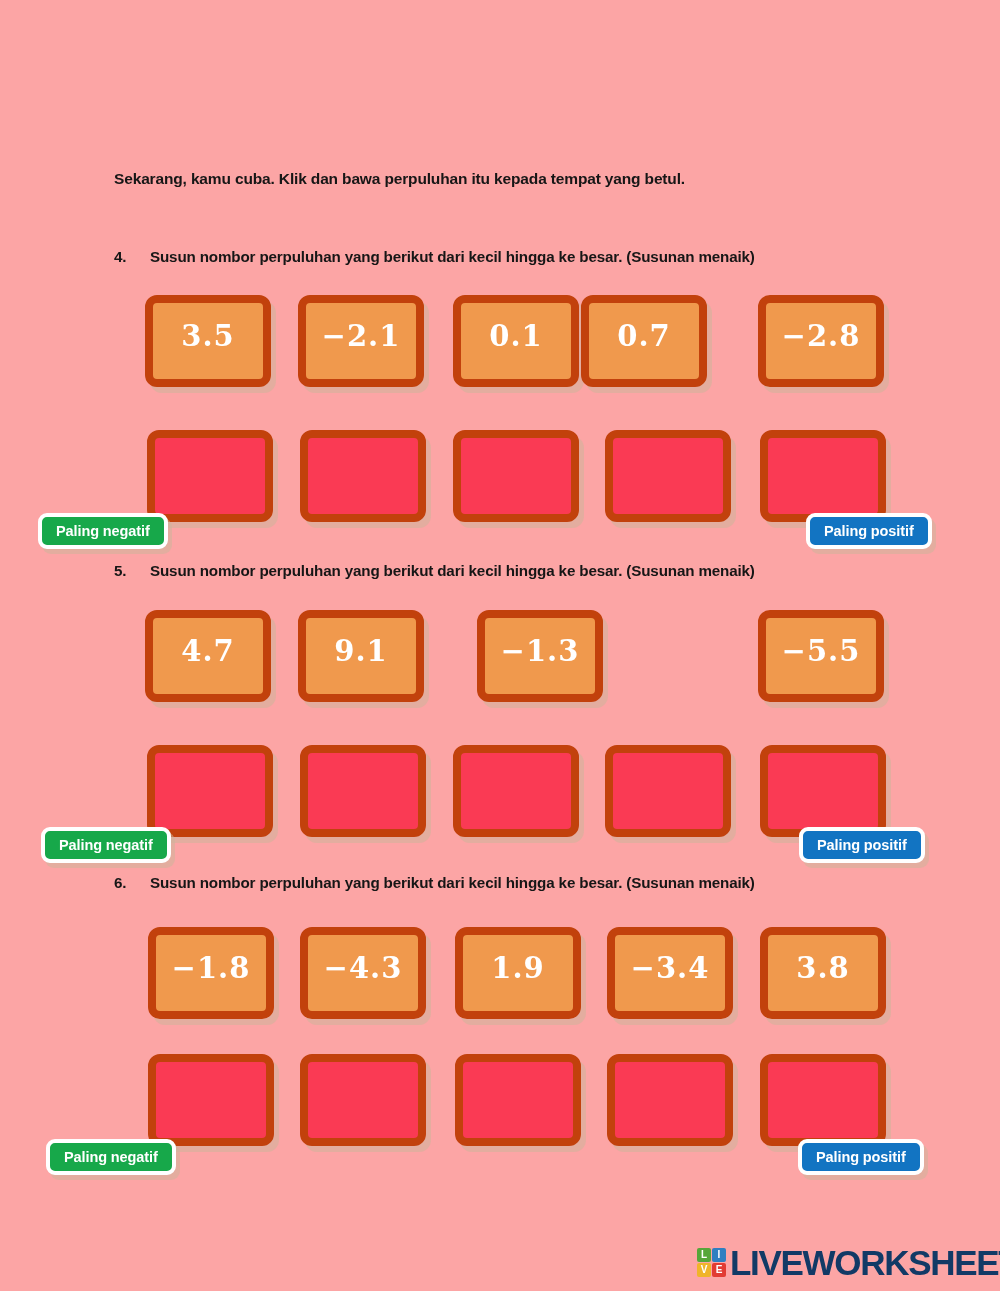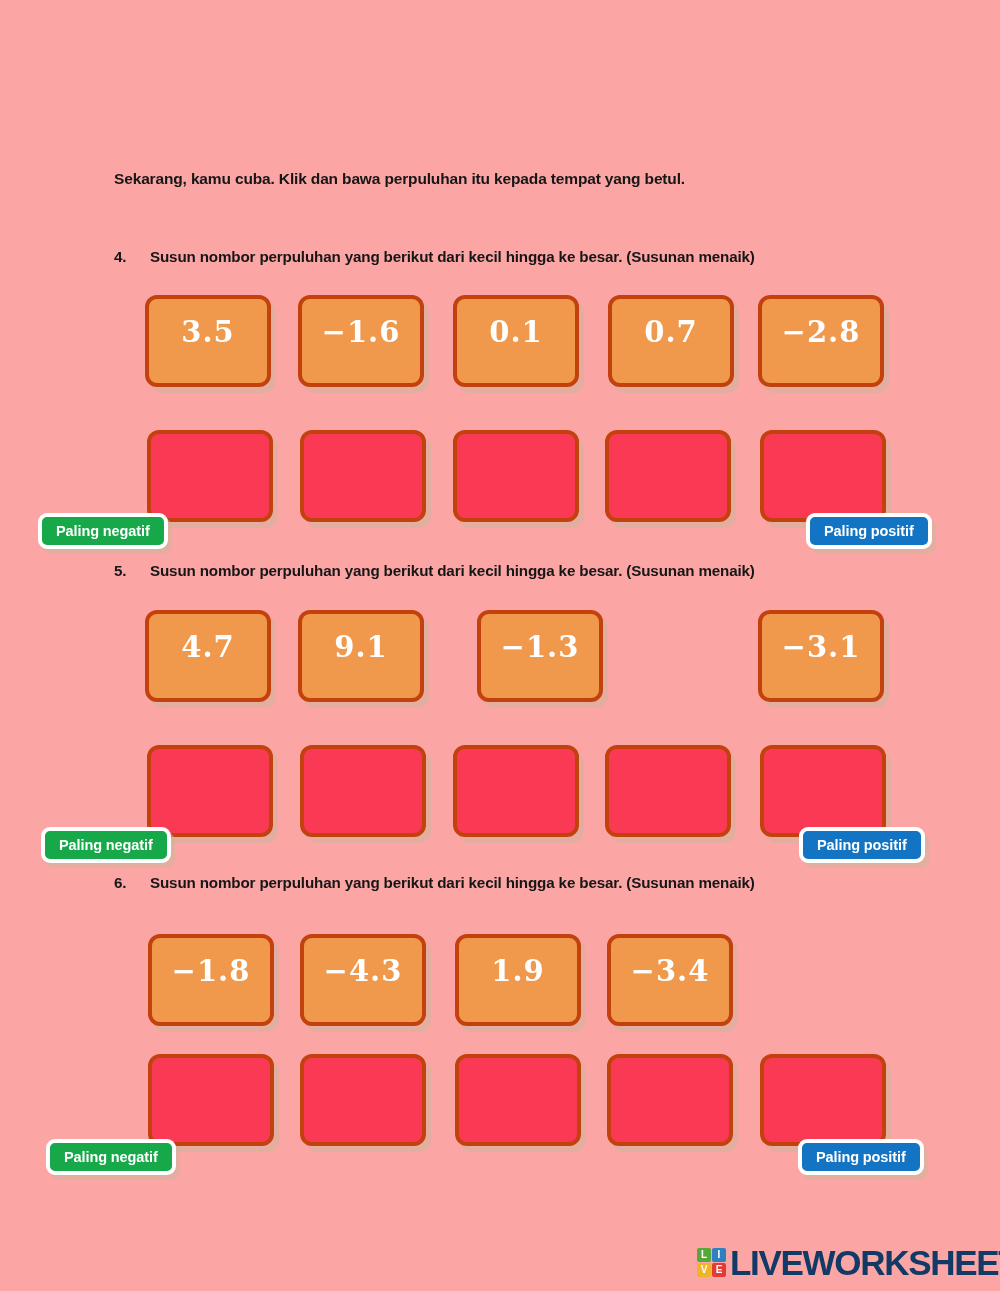--- a/index.html
+++ b/index.html
@@ -63,21 +63,21 @@
     left: 0;
     width: 1000px;
     height: 100px;
   }
 
   .tile {
     position: absolute;
     width: 126px;
     height: 92px;
     border-radius: 12px;
-    border: 4px solid #c2410c;
+    border: 8px solid #c2410c;
     box-sizing: border-box;
     box-shadow: 5px 6px 0 0 rgba(205,180,155,0.55);
     display: flex;
     align-items: flex-start;
     justify-content: center;
     text-align: center;
   }
   .tile.drag {
     background: #f0994d;
   }
@@ -165,26 +165,26 @@
     <div class="q-head">
       <span class="q-num">4.</span>
       <span>Susun nombor perpuluhan yang berikut dari kecil hingga ke besar. (Susunan menaik)</span>
     </div>
 
     <div class="tile-row" style="top:47px;">
       <div class="tile drag" style="left:145px;">
         <span class="tile-value">3.5</span>
       </div>
       <div class="tile drag" style="left:298px;">
-        <span class="tile-value">−1.6</span>
+        <span class="tile-value">−2.1</span>
       </div>
       <div class="tile drag" style="left:453px;">
         <span class="tile-value">0.1</span>
       </div>
-      <div class="tile drag" style="left:608px;">
+      <div class="tile drag" style="left:581px;">
         <span class="tile-value">0.7</span>
       </div>
       <div class="tile drag" style="left:758px;">
         <span class="tile-value">−2.8</span>
       </div>
     </div>
 
     <div class="tile-row" style="top:182px;">
       <div class="tile drop" style="left:147px;">
         <span class="tile-value"></span>
@@ -217,21 +217,21 @@
       <div class="tile drag" style="left:145px;">
         <span class="tile-value">4.7</span>
       </div>
       <div class="tile drag" style="left:298px;">
         <span class="tile-value">9.1</span>
       </div>
       <div class="tile drag" style="left:477px;">
         <span class="tile-value">−1.3</span>
       </div>
       <div class="tile drag" style="left:758px;">
-        <span class="tile-value">−3.1</span>
+        <span class="tile-value">−5.5</span>
       </div>
     </div>
 
     <div class="tile-row" style="top:183px;">
       <div class="tile drop" style="left:147px;">
         <span class="tile-value"></span>
       </div>
       <div class="tile drop" style="left:300px;">
         <span class="tile-value"></span>
       </div>
@@ -249,32 +249,35 @@
     <div class="badge neg" style="left:41px; top:265px;">Paling negatif</div>
     <div class="badge pos" style="left:799px; top:265px;">Paling positif</div>
   </div>
 
   <div class="question-block" style="top:874px;">
     <div class="q-head">
       <span class="q-num">6.</span>
       <span>Susun nombor perpuluhan yang berikut dari kecil hingga ke besar. (Susunan menaik)</span>
     </div>
 
-    <div class="tile-row" style="top:60px;">
+    <div class="tile-row" style="top:53px;">
       <div class="tile drag" style="left:148px;">
         <span class="tile-value">−1.8</span>
       </div>
       <div class="tile drag" style="left:300px;">
         <span class="tile-value">−4.3</span>
       </div>
       <div class="tile drag" style="left:455px;">
         <span class="tile-value">1.9</span>
       </div>
       <div class="tile drag" style="left:607px;">
         <span class="tile-value">−3.4</span>
+      </div>
+      <div class="tile drag" style="left:760px;">
+        <span class="tile-value">3.8</span>
       </div>
     </div>
 
     <div class="tile-row" style="top:180px;">
       <div class="tile drop" style="left:148px;">
         <span class="tile-value"></span>
       </div>
       <div class="tile drop" style="left:300px;">
         <span class="tile-value"></span>
       </div>

